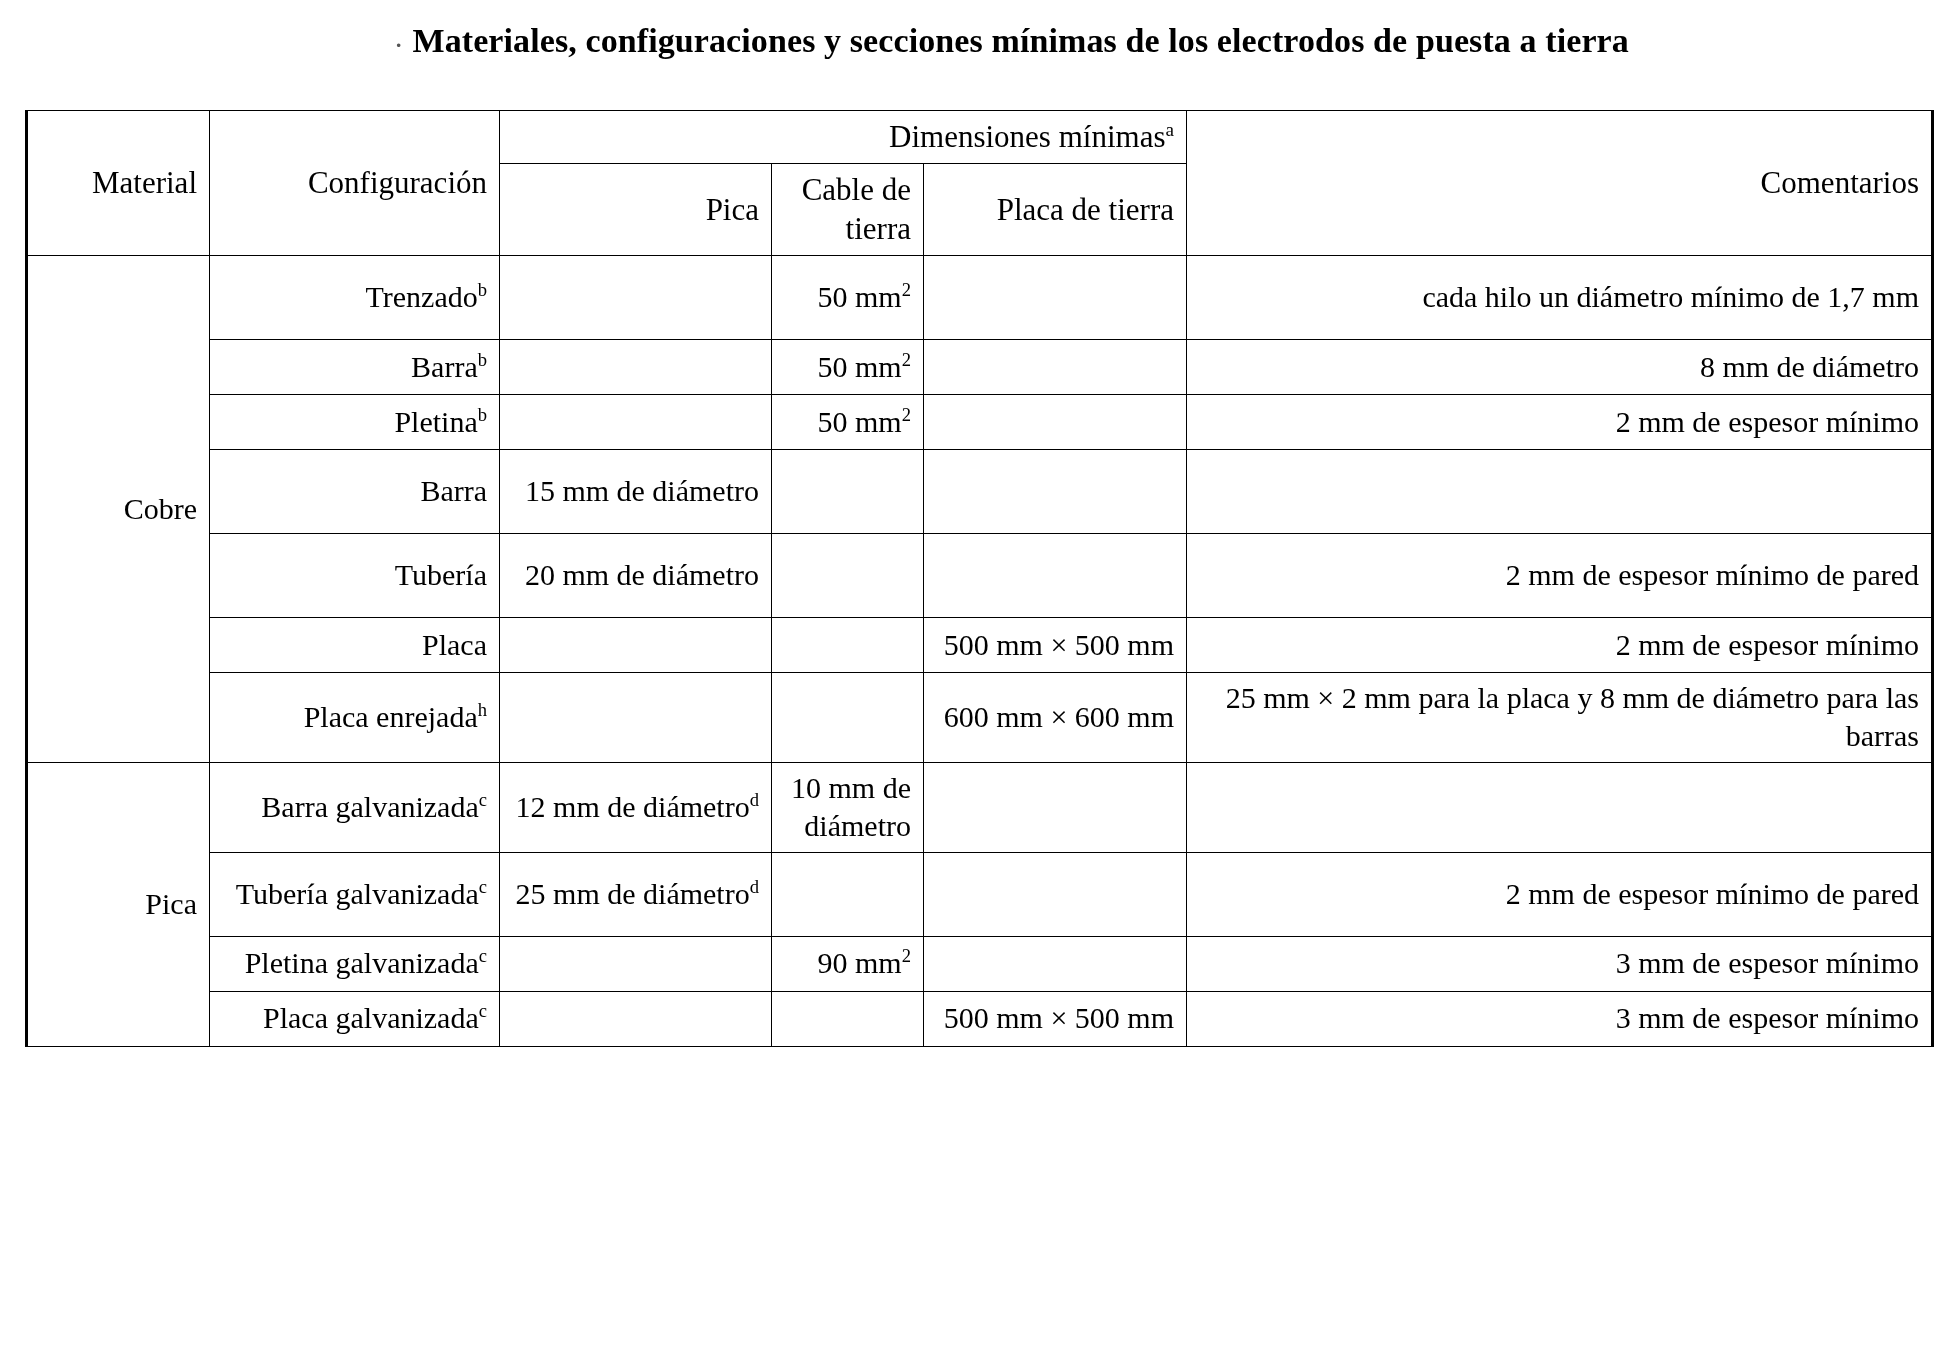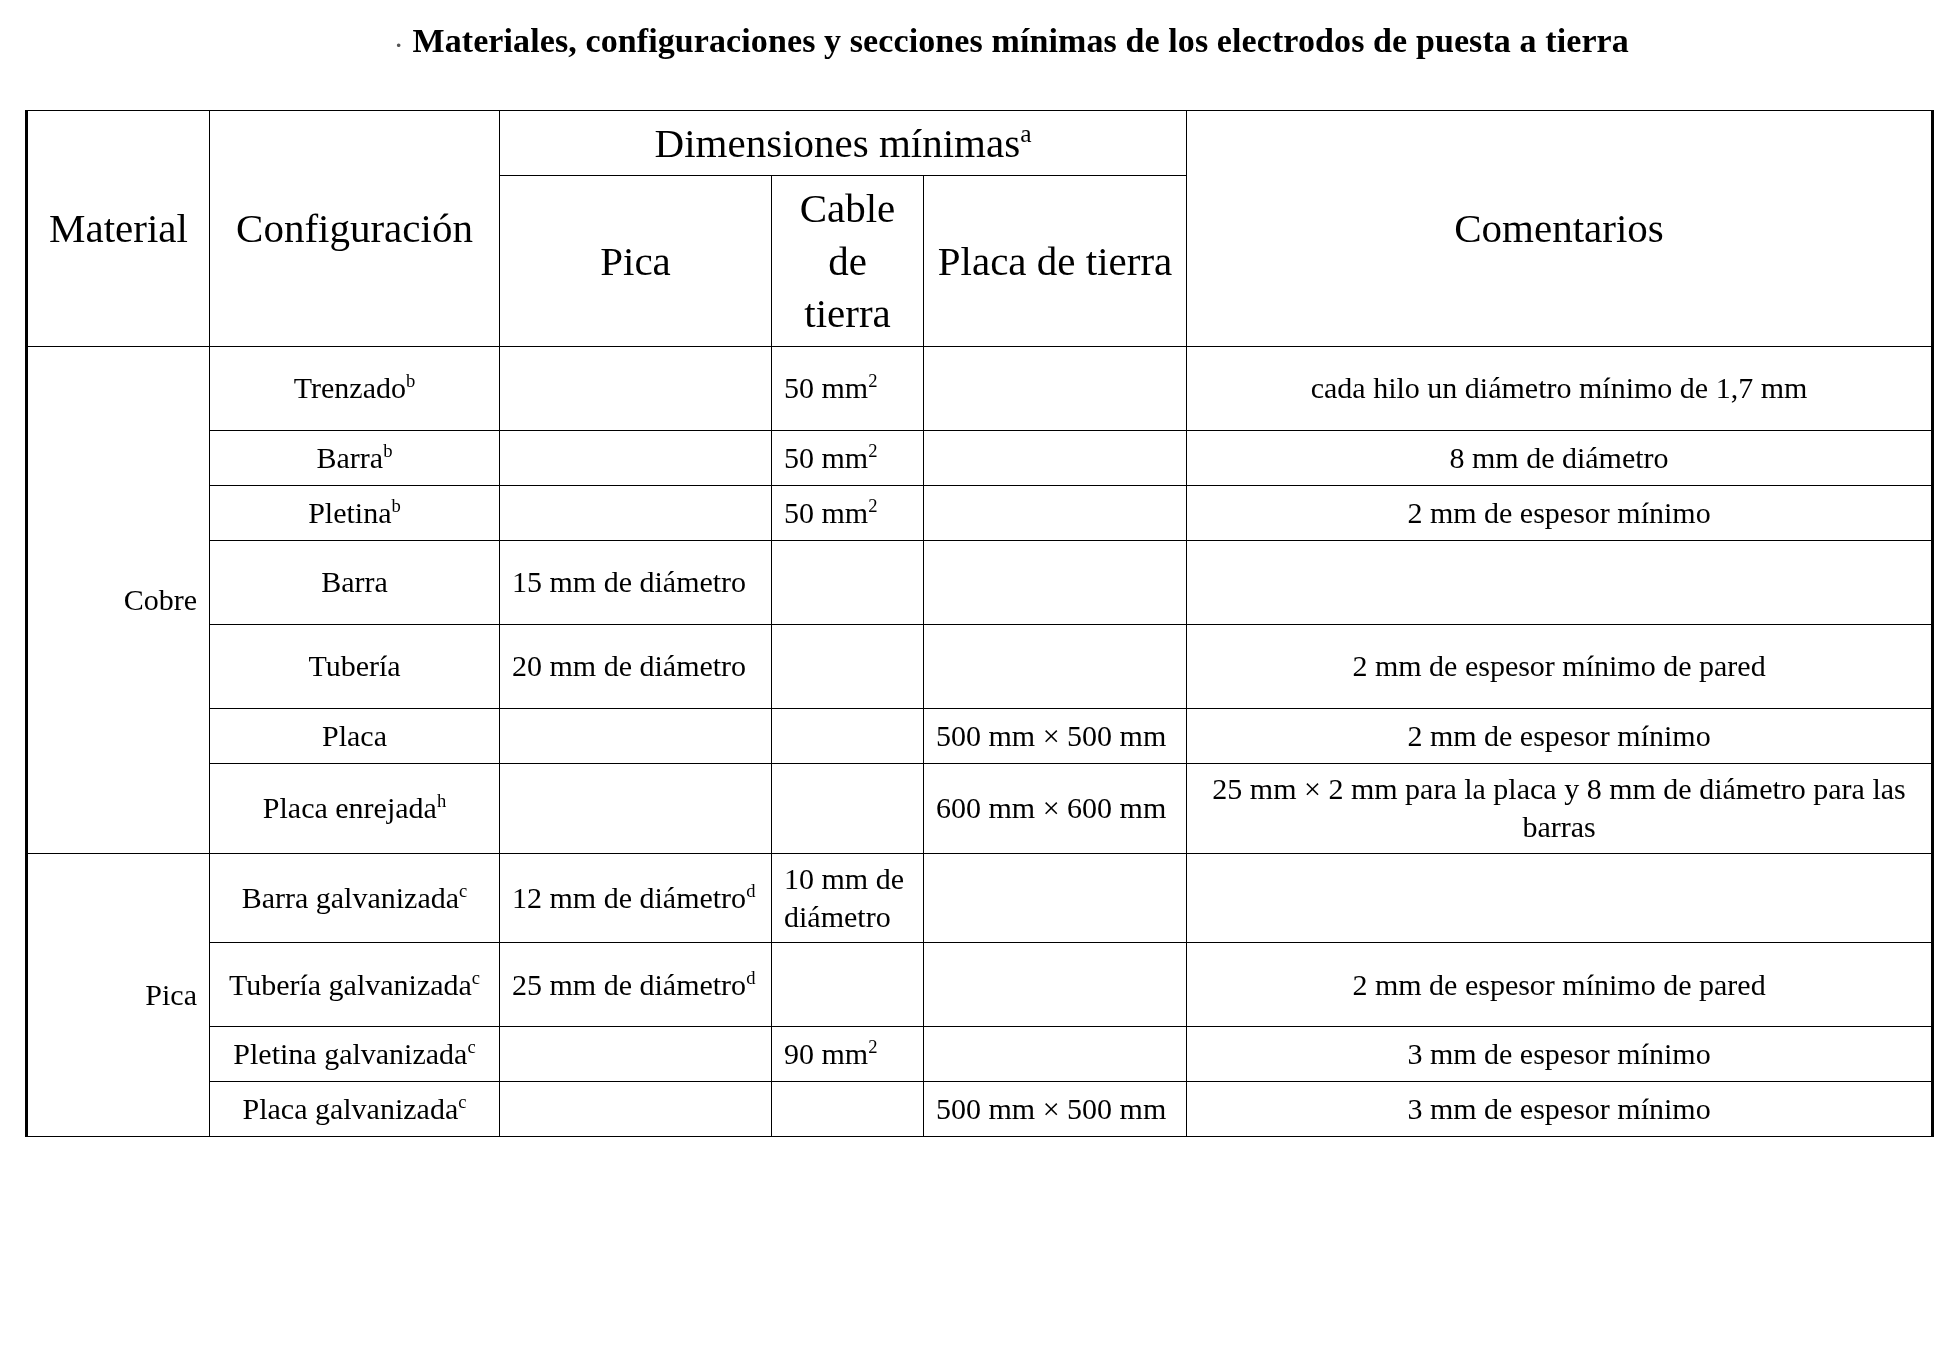--- a/index.html
+++ b/index.html
@@ -54,35 +54,35 @@
     font-size: 30px;
   }
   table.grid td, table.grid th {
     border: 1.5px solid #000000;
     padding: 6px 12px;
     vertical-align: middle;
     font-weight: normal;
     line-height: 1.28;
   }
   .hdr {
-    text-align: center;
+    text-align: right;
     font-weight: bold;
-    font-size: 41px;
+    font-size: 31px;
   }
   .outer-top td, .outer-top th { border-top: 3px solid #000; }
   .sect-start td { border-top: 3px solid #000; }
   .last-row td { border-bottom: 3px solid #000; }
   .col-material { width: 183px; }
   .col-config   { width: 290px; }
   .col-pica     { width: 272px; }
   .col-cable    { width: 152px; }
   .col-placa    { width: 263px; }
   .col-coment   { width: 746px; }
-  .ctr { text-align: left; font-family: Liberation Serif, serif; }
-  .lft { text-align: center; }
+  .ctr { text-align: right; font-family: Liberation Serif, serif; }
+  .lft { text-align: right; }
   .mat-cell {
     vertical-align: middle;
     text-align: right;
     font-size: 30px;
   }
   sup {
     font-size: 0.62em;
     vertical-align: super;
     line-height: 0;
   }

